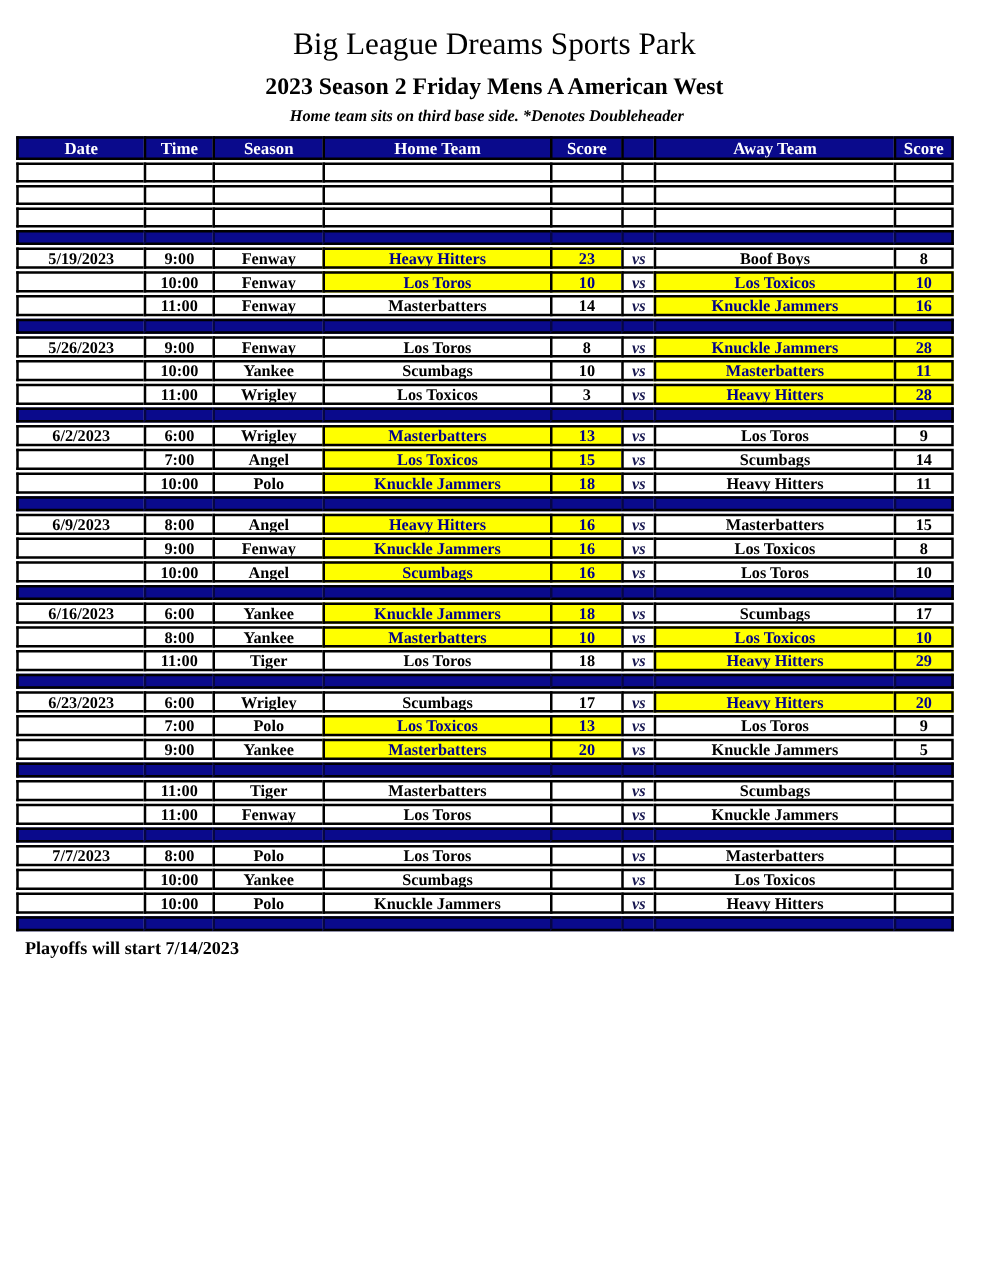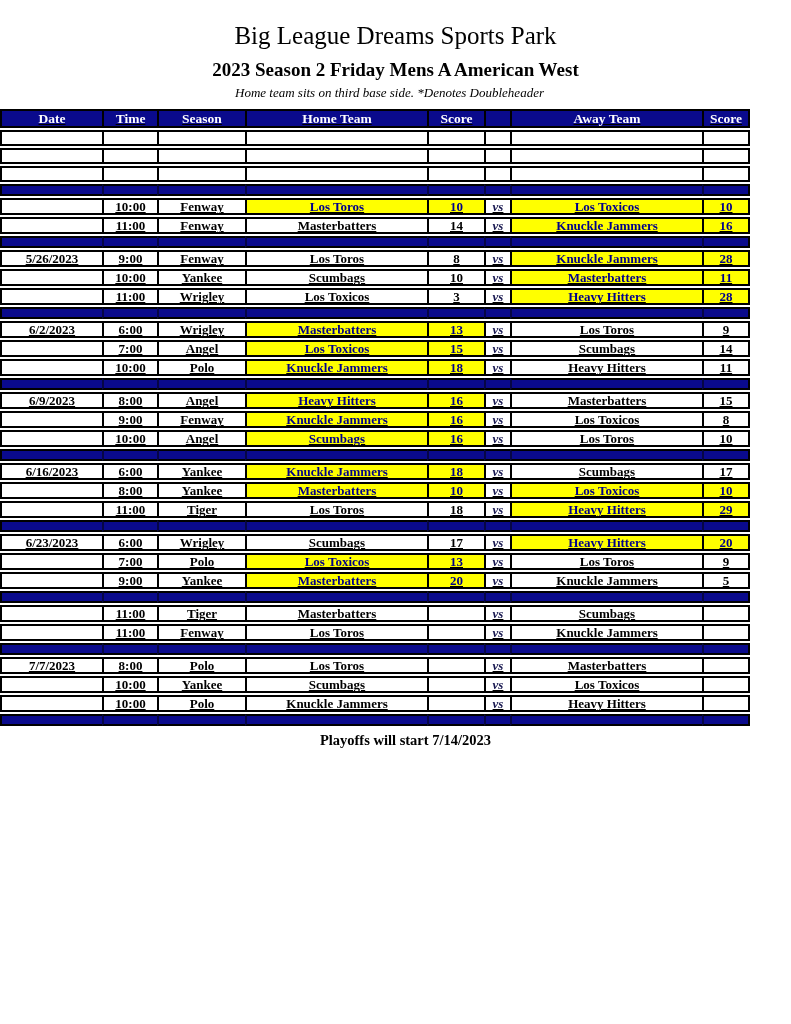--- a/index.html
+++ b/index.html
@@ -25,30 +25,30 @@
     margin: 0;
   }
   .page-subtitle {
     font-size: 19px;
     font-weight: bold;
     line-height: 1.25;
     margin: 8px 0 0 0;
   }
   .page-note {
     font-size: 13px;
-    font-weight: normal;
+    font-weight: bold;
     font-style: italic;
     margin: 4px 12px 6px 0;
   }
   table.schedule {
     border-collapse: separate;
     border-spacing: 0 2px;
     table-layout: fixed;
     width: 750px;
-    text-decoration: underline;
+    margin-left: 13px;
   }
   table.schedule th,
   table.schedule td {
     border-top: 2px solid #000;
     border-bottom: 2px solid #000;
     border-left: 2px solid #000;
     border-right: 0;
     padding: 0 2px;
     text-align: center;
     vertical-align: middle;
@@ -84,21 +84,20 @@
   }
   td.vs {
     font-style: italic;
     font-size: 11px;
     color: #16164f;
   }
   .playoffs-note {
     font-size: 14.5px;
     font-weight: bold;
     margin: 4px 0 0 20px;
-    text-align: center;
   }
 </style>
 </head>
 <body>
 
 <div class="titles">
   <div class="page-title">Big League Dreams Sports Park</div>
   <div class="page-subtitle">2023 Season 2 Friday Mens A American West</div>
   <div class="page-note">Home team sits on third base side.  *Denotes Doubleheader</div>
 </div>
@@ -161,20 +160,30 @@
         <td></td>
         <td></td>
         <td></td>
         <td></td>
         <td></td>
         <td></td>
         <td></td>
         <td></td>
       </tr>
       <tr class="game">
+        <td>5/19/2023</td>
+        <td>9:00</td>
+        <td>Fenway</td>
+        <td class="hl">Heavy Hitters</td>
+        <td class="hl">23</td>
+        <td class="vs">vs</td>
+        <td>Boof Boys</td>
+        <td>8</td>
+      </tr>
+      <tr class="game">
         <td></td>
         <td>10:00</td>
         <td>Fenway</td>
         <td class="hl">Los Toros</td>
         <td class="hl">10</td>
         <td class="vs">vs</td>
         <td class="hl">Los Toxicos</td>
         <td class="hl">10</td>
       </tr>
       <tr class="game">

